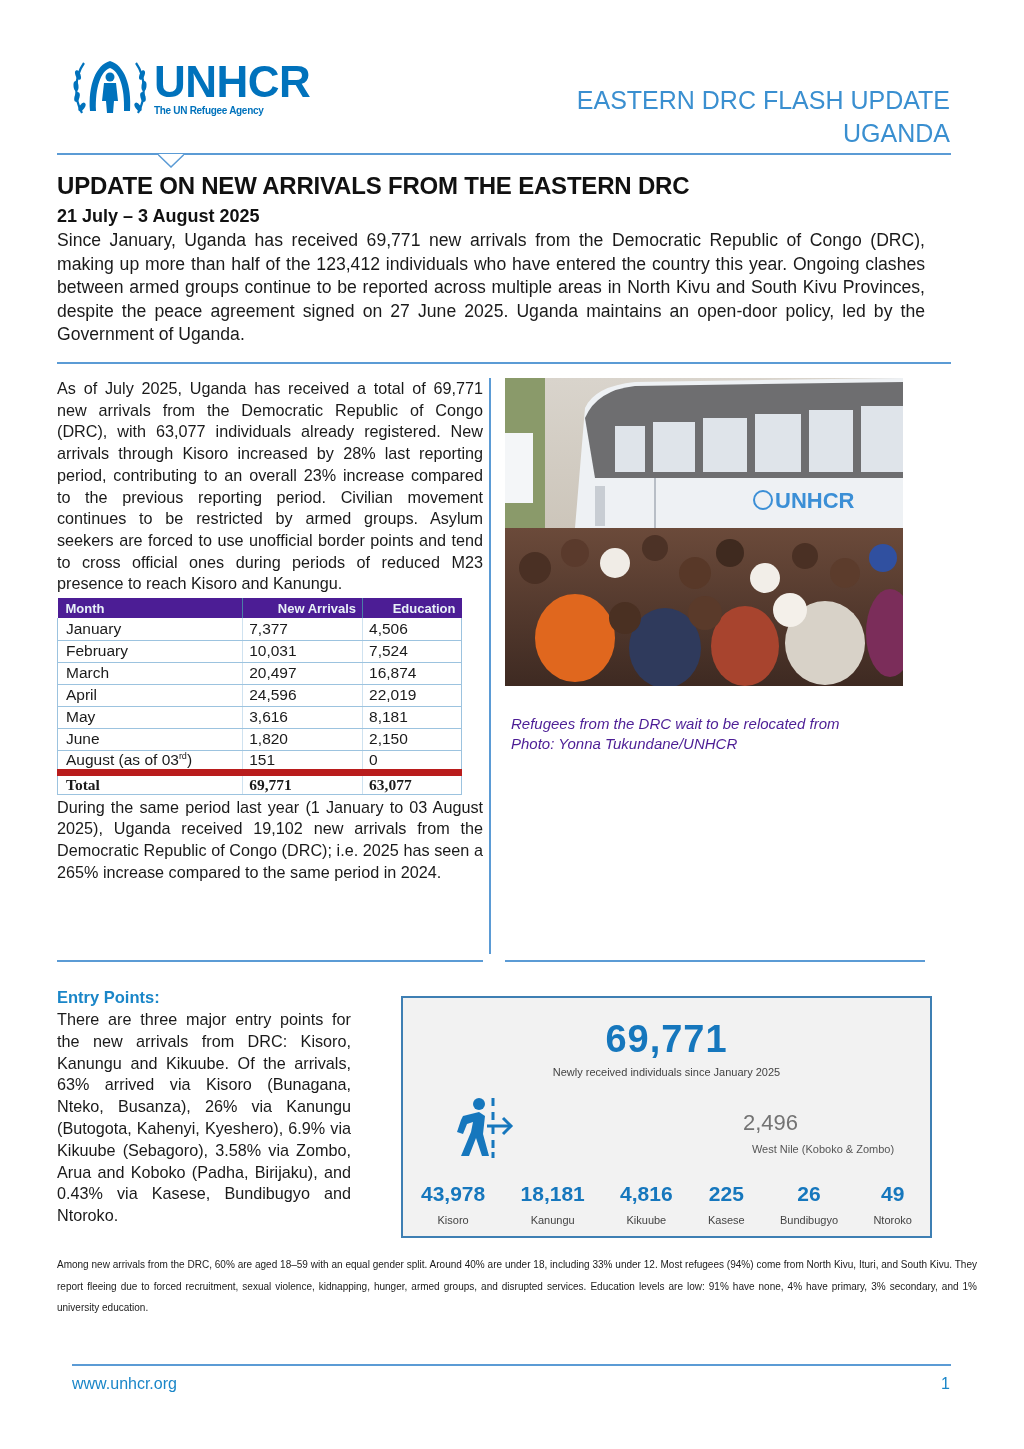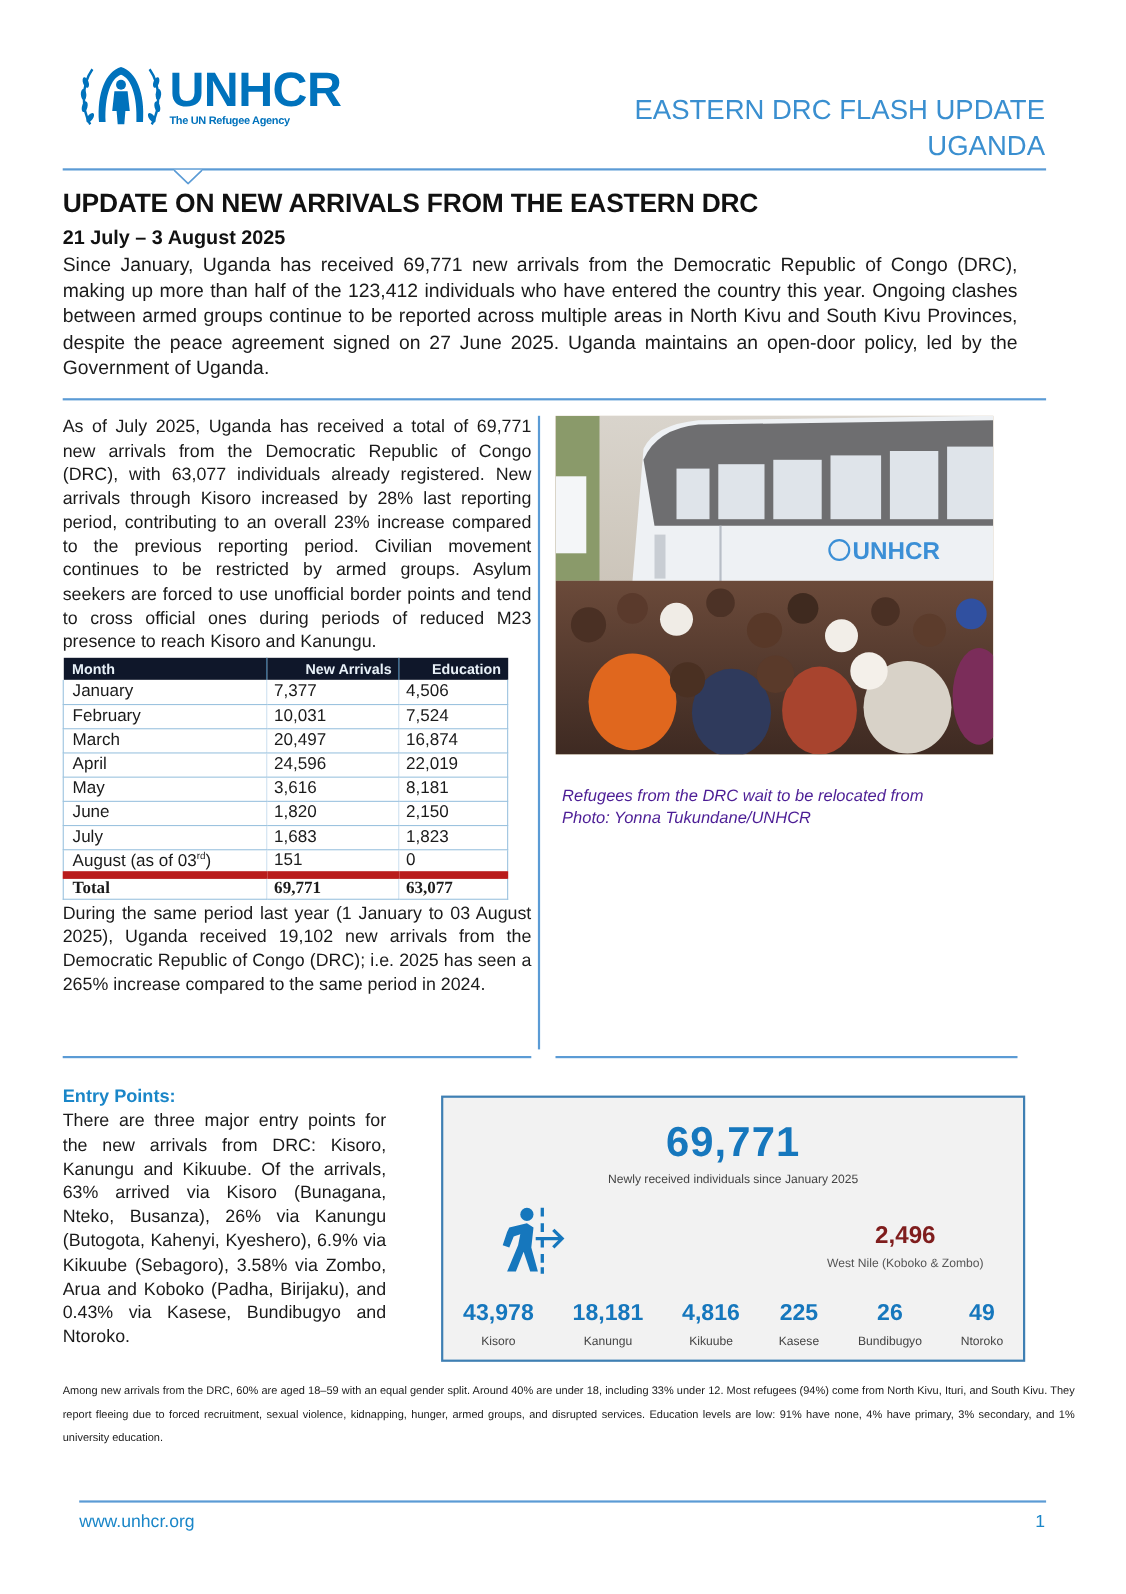--- a/index.html
+++ b/index.html
@@ -26,21 +26,21 @@
     #date-range { left: 57px; top: 206px; font-size: 18px; font-weight: bold; color: #111; }
     #intro { left: 57px; top: 229px; width: 868px; font-size: 17.6px; line-height: 23.6px; text-align: justify; color: #1a1a1a; }
     #intro-rule { left: 57px; top: 362px; width: 894px; height: 2px; background: #5b9bd5; }
 
     
     #left-col { left: 57px; top: 378px; width: 426px; }
     .para { font-size: 16.2px; line-height: 21.7px; text-align: justify; color: #1a1a1a; }
     #col-divider { left: 489px; top: 378px; width: 2px; height: 576px; background: #5b9bd5; }
 
     table#arrivals { width: 405px; border-collapse: collapse; margin-top: 3px; font-size: 15.5px; }
-    #arrivals th { background: #0f172a; color: #e8f1f8; font-weight: bold; font-size: 13px; height: 20px; padding: 0 6px; text-align: right; border-right: 1px solid #4a7fa6; }
+    #arrivals th { background: #4c1d95; color: #e8f1f8; font-weight: bold; font-size: 13px; height: 20px; padding: 0 6px; text-align: right; border-right: 1px solid #4a7fa6; }
     #arrivals th:first-child { text-align: left; padding-left: 8px; }
     #arrivals th:last-child { border-right: none; }
     #arrivals td { height: 22px; padding: 0 6px; text-align: left; border-bottom: 1px solid #9cc3df; border-right: 1px solid #cfe2f0; color: #1a1a1a; }
     #arrivals td:first-child { text-align: left; padding-left: 8px; border-left: 1px solid #9cc3df; }
     #arrivals td:last-child { border-right: 1px solid #9cc3df; }
     #arrivals tr.total td { font-weight: bold; border-top: 7px solid #b91c1c; font-family: Liberation Serif, serif; }
     #arrivals sup { font-size: 9px; }
 
     #left-col .para.after { margin-top: 2px; }
 
@@ -53,21 +53,21 @@
 
     
     #entry-heading { left: 57px; top: 988px; font-size: 16.5px; font-weight: bold; color: #1a86c8; }
     #entry-text { left: 57px; top: 1009px; width: 294px; font-size: 16.2px; line-height: 21.8px; text-align: justify; color: #1a1a1a; }
 
     
     #stats-box { left: 401px; top: 996px; width: 531px; height: 242px; background: #f2f2f2; border: 2px solid #3e7fb3; }
     #stats-total { position: absolute; left: 0; width: 100%; top: 20px; text-align: center; font-size: 38px; font-weight: bold; color: #1677bd; letter-spacing: 1px; }
     #stats-total-label { position: absolute; left: 0; width: 100%; top: 68px; text-align: center; font-size: 11px; color: #444; }
     #stats-icon { position: absolute; left: 46px; top: 98px; width: 68px; height: 64px; }
-    #westnile-value { position: absolute; left: 340px; width: 160px; top: 112px; text-align: center; font-size: 22px; font-weight: bold; color: #7f1d1d; }
+    #westnile-value { position: absolute; left: 340px; width: 160px; top: 112px; font-size: 22px; font-weight: normal; color: #737373; }
     #westnile-label { position: absolute; left: 320px; width: 200px; top: 145px; text-align: center; font-size: 11px; color: #555; }
     #stats-row { position: absolute; left: 18px; right: 18px; top: 184px; display: flex; justify-content: space-between; }
     .stat { display: flex; flex-direction: column; align-items: center; }
     .stat-value { font-size: 21px; font-weight: bold; color: #1677bd; }
     .stat-label { font-size: 11px; color: #444; margin-top: 8px; }
 
     
     #demographics { left: 57px; top: 1254px; width: 920px; font-size: 10px; line-height: 21.5px; text-align: justify; color: #1a1a1a; }
 
     #footer-rule { left: 72px; top: 1364px; width: 879px; height: 2px; background: #5b9bd5; }
@@ -153,25 +153,20 @@
       </tr>
       <tr>
         <td>May</td>
         <td>3,616</td>
         <td>8,181</td>
       </tr>
       <tr>
         <td>June</td>
         <td>1,820</td>
         <td>2,150</td>
-      </tr>
-      <tr>
-        <td>July</td>
-        <td>1,683</td>
-        <td>1,823</td>
       </tr>
       <tr>
         <td><span>August (as of 03</span><sup>rd</sup><span>)</span></td>
         <td>151</td>
         <td>0</td>
       </tr>
       <tr class="total">
         <td>Total</td>
         <td>69,771</td>
         <td>63,077</td>

